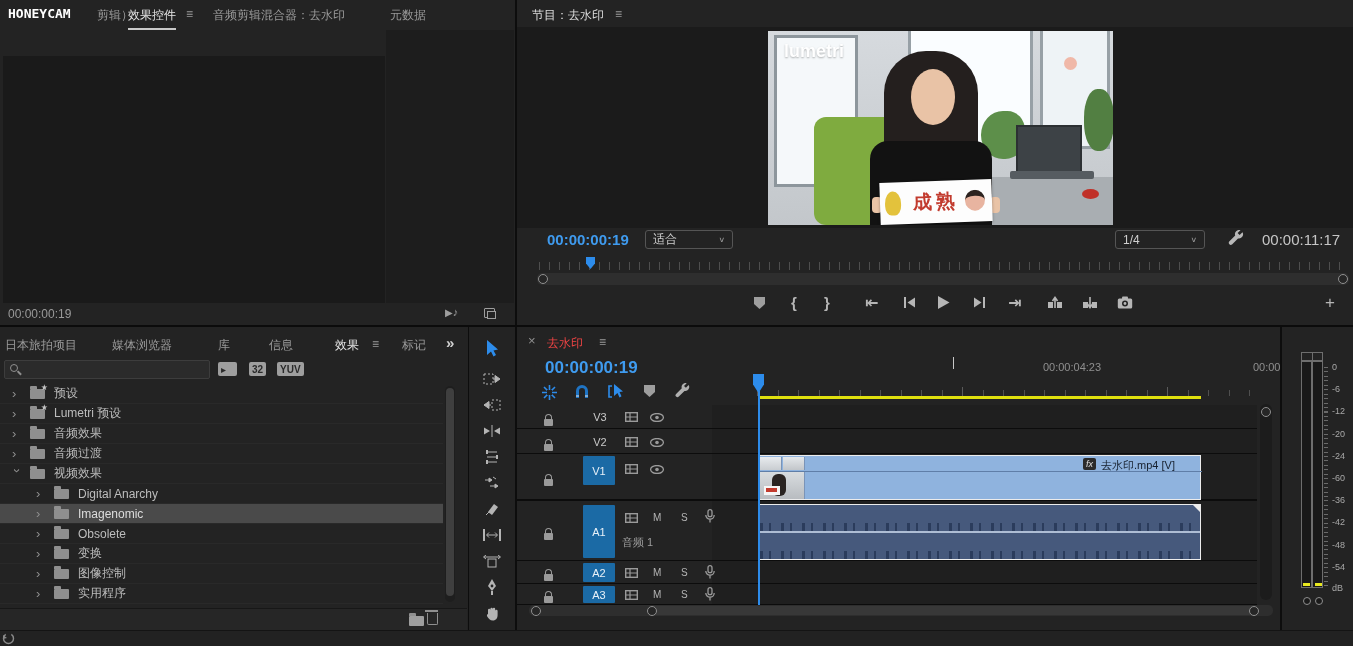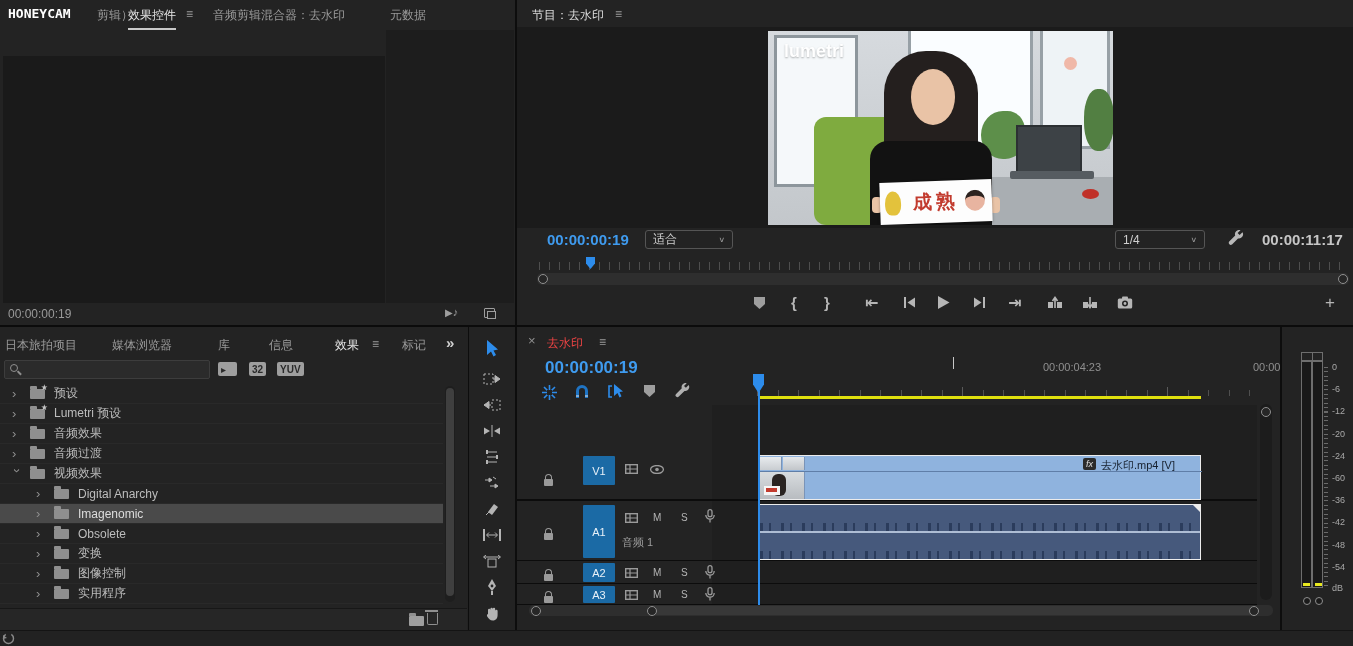--- a/index.html
+++ b/index.html
@@ -5,21 +5,21 @@
   *{box-sizing:border-box;margin:0;padding:0}
   html,body{background:#161616}
   body{font-family:"Liberation Sans","DejaVu Sans",sans-serif;font-size:12px;color:#bdbdbd}
   #app{position:relative;width:1353px;height:646px;background:#232323;overflow:hidden}
   .p{position:absolute}
   .tab{color:#9a9a9a;font-size:12px;white-space:nowrap}
   .tab.active{color:#e6e6e6}
   .ul{border-bottom:2px solid #c9c9c9;padding-bottom:4px}
   .menu-ic{color:#9a9a9a;font-size:12px;cursor:default}
   .bluetc{color:#3f9bef;font-weight:bold}
-  .graytc{color:#c6c6c6;font-weight:bold}
+  .graytc{color:#c6c6c6;font-weight:normal}
   .dropdown{border:1px solid #555;border-radius:3px;color:#cfcfcf;font-size:12px;
             display:flex;align-items:center;justify-content:space-between;padding:0 7px;background:#232323}
   .dd-chev{font-size:9px;color:#9a9a9a;transform:scaleY(.8)}
   
   .trrow{position:absolute;left:0;width:443px;height:20px;display:flex;align-items:center;border-bottom:1px solid #292929;color:#bdbdbd}
   .trrow.sel{background:#4a4a4a;color:#dcdcdc}
   .chev{color:#8f8f8f;font-size:13px;width:10px;display:inline-block}
   .chev.open{display:inline-block;transform:rotate(90deg)}
   .folder{position:relative;display:inline-block;width:15px;height:10px;background:#8f8f8f;border-radius:1px;margin:0 9px 0 8px;flex:none}
   .folder::before{content:"";position:absolute;top:-3px;left:0;width:7px;height:3px;background:#8f8f8f;border-radius:1px 1px 0 0}
@@ -378,20 +378,52 @@
       <span class="p" style="left:525px;top:6px;width:90px;text-align:center;color:#8f8f8f;font-size:11px">00:00:09:23</span>
       <div class="p" style="left:45px;top:35px;width:500px;height:6px;background:repeating-linear-gradient(90deg,#4f4f4f 0 1px,transparent 1px 20.5px)"></div>
       <div class="p" style="left:45px;top:32px;width:500px;height:9px;background:repeating-linear-gradient(90deg,#5a5a5a 0 1px,transparent 1px 205px)"></div>
       <span class="p" style="left:241px;top:2px;width:1px;height:12px;background:#c8c8c8"></span>
     </div>
 
     <div class="p" style="left:242px;top:69px;width:442px;height:3px;background:#e0e00e"></div>
 
     <div class="p" style="left:195px;top:78px;width:545px;height:200px;background:#1f1f1f"></div>
 
+    <div class="p" style="left:0;top:78px;width:740px;height:24px;border-bottom:1px solid #0c0c0c">
+      <span class="lock p" style="left:27px;top:10px"></span>
+      <span class="tlabel p" style="left:68px;top:6px;width:30px">V3</span>
+      <span class="p" style="left:108px;top:7px">
+          <svg width="13" height="10">
+            <rect x="0.7" y="0.7" width="11.6" height="8.6" fill="none" stroke="#9a9a9a" stroke-width="1.4"></rect>
+            <path d="M0 5 H13 M5 0 V10" stroke="#9a9a9a" stroke-width="1.2"></path>
+          </svg>
+        </span>
+      <span class="p" style="left:133px;top:8px">
+          <svg width="14" height="9">
+            <ellipse cx="7" cy="4.5" rx="6.4" ry="4" fill="none" stroke="#9a9a9a" stroke-width="1.3"></ellipse>
+            <circle cx="7" cy="4.5" r="1.8" fill="#9a9a9a"></circle>
+          </svg>
+        </span>
+    </div>
+    <div class="p" style="left:0;top:103px;width:740px;height:24px;border-bottom:1px solid #0c0c0c">
+      <span class="lock p" style="left:27px;top:10px"></span>
+      <span class="tlabel p" style="left:68px;top:6px;width:30px">V2</span>
+      <span class="p" style="left:108px;top:7px">
+          <svg width="13" height="10">
+            <rect x="0.7" y="0.7" width="11.6" height="8.6" fill="none" stroke="#9a9a9a" stroke-width="1.4"></rect>
+            <path d="M0 5 H13 M5 0 V10" stroke="#9a9a9a" stroke-width="1.2"></path>
+          </svg>
+        </span>
+      <span class="p" style="left:133px;top:8px">
+          <svg width="14" height="9">
+            <ellipse cx="7" cy="4.5" rx="6.4" ry="4" fill="none" stroke="#9a9a9a" stroke-width="1.3"></ellipse>
+            <circle cx="7" cy="4.5" r="1.8" fill="#9a9a9a"></circle>
+          </svg>
+        </span>
+    </div>
     <div class="p" style="left:0;top:128px;width:740px;height:46px;border-bottom:2px solid #0c0c0c">
       <span class="lock p" style="left:27px;top:20px"></span>
       <span class="tbox p" style="left:66px;top:1px;width:32px;height:29px">V1</span>
       <span class="p" style="left:108px;top:9px">
           <svg width="13" height="10">
             <rect x="0.7" y="0.7" width="11.6" height="8.6" fill="none" stroke="#9a9a9a" stroke-width="1.4"></rect>
             <path d="M0 5 H13 M5 0 V10" stroke="#9a9a9a" stroke-width="1.2"></path>
           </svg>
         </span>
       <span class="p" style="left:133px;top:10px">

